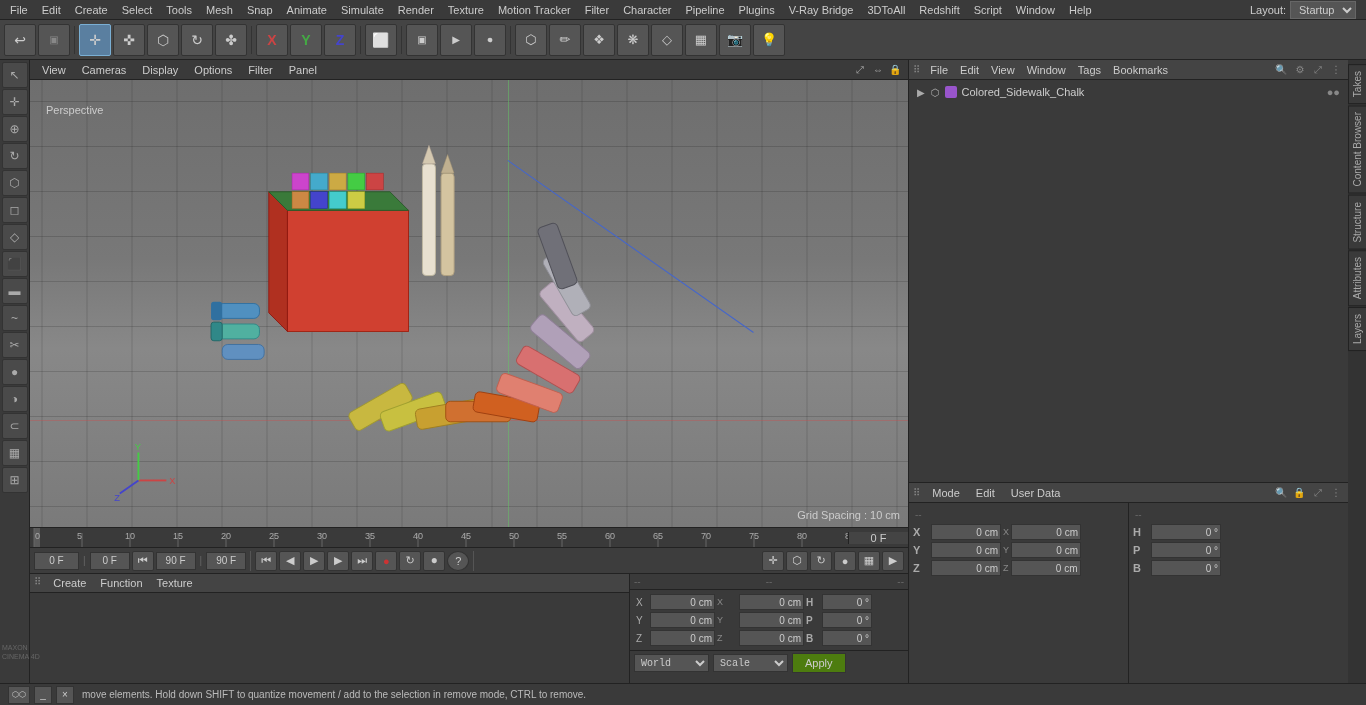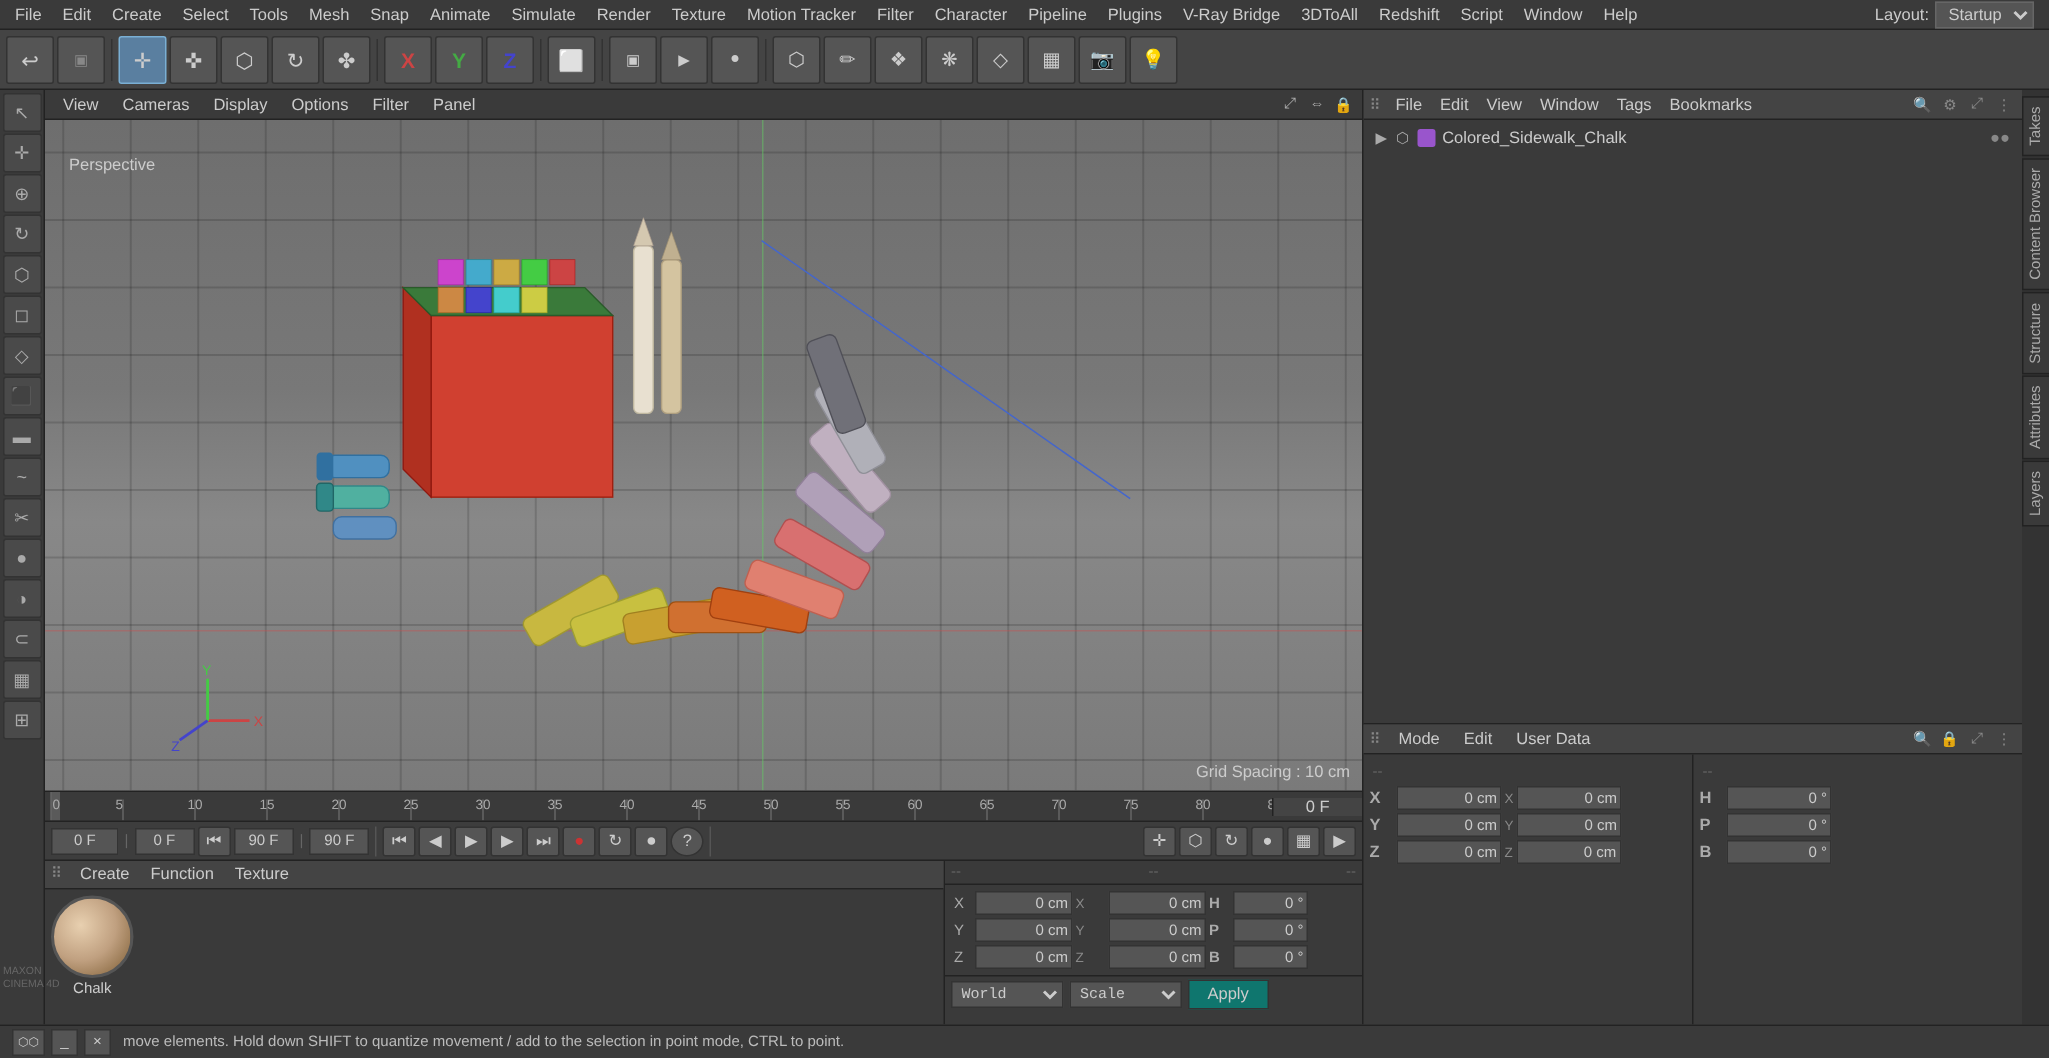--- a/index.html
+++ b/index.html
@@ -65,21 +65,21 @@
     #coords-panel { flex: 1; display: flex; flex-direction: column; }
     #coords-top { display: flex; padding: 2px; gap: 2px; }
     .coord-section { display: flex; flex-direction: column; gap: 2px; padding: 2px 4px; }
     .coord-row { display: flex; align-items: center; gap: 2px; }
     .coord-label { color: #aaa; width: 12px; font-size: 10px; }
     .coord-input { background: #555; border: 1px solid #333; color: #ccc; width: 65px; height: 16px; font-size: 10px; text-align: right; padding-right: 2px; }
     .coord-unit { color: #888; font-size: 9px; width: 20px; }
     .coord-small { width: 50px; }
     #coords-bottom { display: flex; align-items: center; padding: 2px 4px; gap: 4px; border-top: 1px solid #222; }
     .world-select { background: #555; border: 1px solid #333; color: #ccc; font-size: 10px; padding: 1px 2px; width: 75px; height: 18px; font-family: Liberation Mono, monospace; }
-    .apply-btn { background: #0f766e; border: 1px solid #333; color: #ccc; font-size: 11px; padding: 2px 12px; cursor: pointer; height: 20px; }
+    .apply-btn { background: #4d7c0f; border: 1px solid #333; color: #ccc; font-size: 11px; padding: 2px 12px; cursor: pointer; height: 20px; }
 
     
     #status-bar { background: #3a3a3a; border-top: 1px solid #222; height: 22px; display: flex; align-items: center; padding: 0 8px; flex-shrink: 0; gap: 8px; }
     .status-icons { display: flex; gap: 4px; align-items: center; }
     .status-icon { width: 18px; height: 18px; background: #555; border: 1px solid #333; display: flex; align-items: center; justify-content: center; cursor: pointer; font-size: 10px; color: #ccc; }
     #status-text { color: #bbb; font-size: 10px; }
 
     
     #right-panel { width: 440px; background: #3a3a3a; border-left: 1px solid #222; display: flex; flex-direction: column; flex-shrink: 0; }
     #right-top { flex: 1; border-bottom: 1px solid #222; display: flex; flex-direction: column; overflow: hidden; }
@@ -369,24 +369,20 @@
     <div id="bottom-area">
 
       <div id="material-panel">
         <div id="mat-menu">
           <span style="color:#888; font-size:10px; margin-right:4px;">⠿</span>
           <span class="mat-menu-item">Create</span>
           <span class="mat-menu-item">Function</span>
           <span class="mat-menu-item">Texture</span>
         </div>
         <div id="mat-items">
-          <div class="mat-item">
-            <div class="mat-thumb chalk-thumb"></div>
-            <span class="mat-label">Chalk</span>
-          </div>
         </div>
 
         <div style="position:absolute; bottom:22px; left:2px; color:#666; font-size:7px; line-height:1.2;">
           <div>MAXON</div>
           <div>CINEMA 4D</div>
         </div>
       </div>
 
       <div id="coords-panel">
 
@@ -537,14 +533,14 @@
 </div>
 
 <div id="status-bar">
   <div class="status-icons">
     <div class="status-icon" style="width:22px; height:18px; display:flex; gap:2px; align-items:center; justify-content:center;">
       <span style="font-size:8px; color:#ccc;">⬡⬡</span>
     </div>
     <div class="status-icon">_</div>
     <div class="status-icon">×</div>
   </div>
-  <span id="status-text">move elements. Hold down SHIFT to quantize movement / add to the selection in point mode, CTRL to point.</span>
+  <span id="status-text">move elements. Hold down SHIFT to quantize movement / add to the selection in remove mode, CTRL to remove.</span>
 </div>
 
 </body></html>

